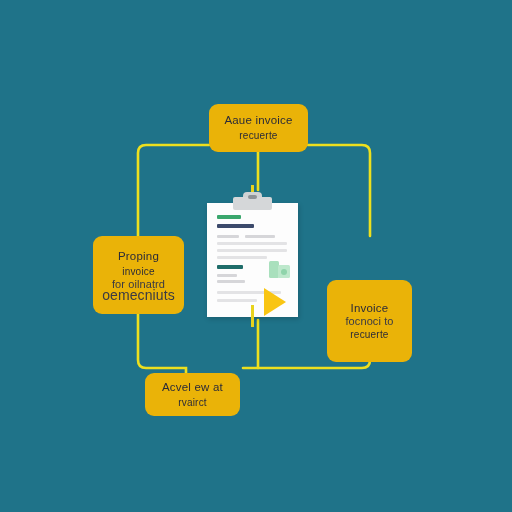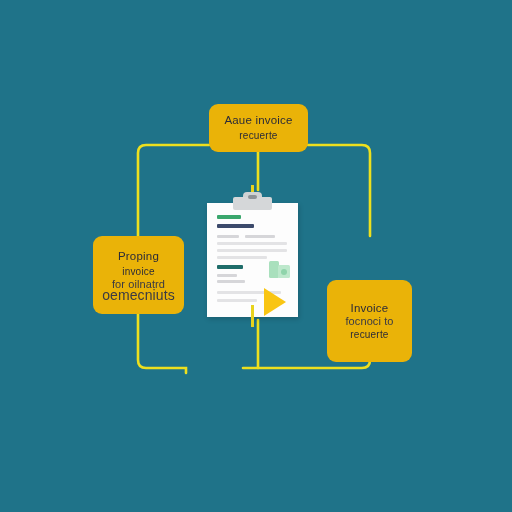--- a/index.html
+++ b/index.html
@@ -241,14 +241,18 @@
     <span class="l3">for oilnatrd</span>
     <span class="l4">oemecniuts</span>
   </div>
 
   <div class="node" id="node-right">
     <span class="l1">Invoice</span>
     <span class="l3">focnoci to</span>
     <span class="l2">recuerte</span>
   </div>
 
+  <div class="node" id="node-bottom">
+    <span class="l1">Acvel ew at</span>
+    <span class="l2">rvairct</span>
+  </div>
 
 </div>
 
 </body></html>

